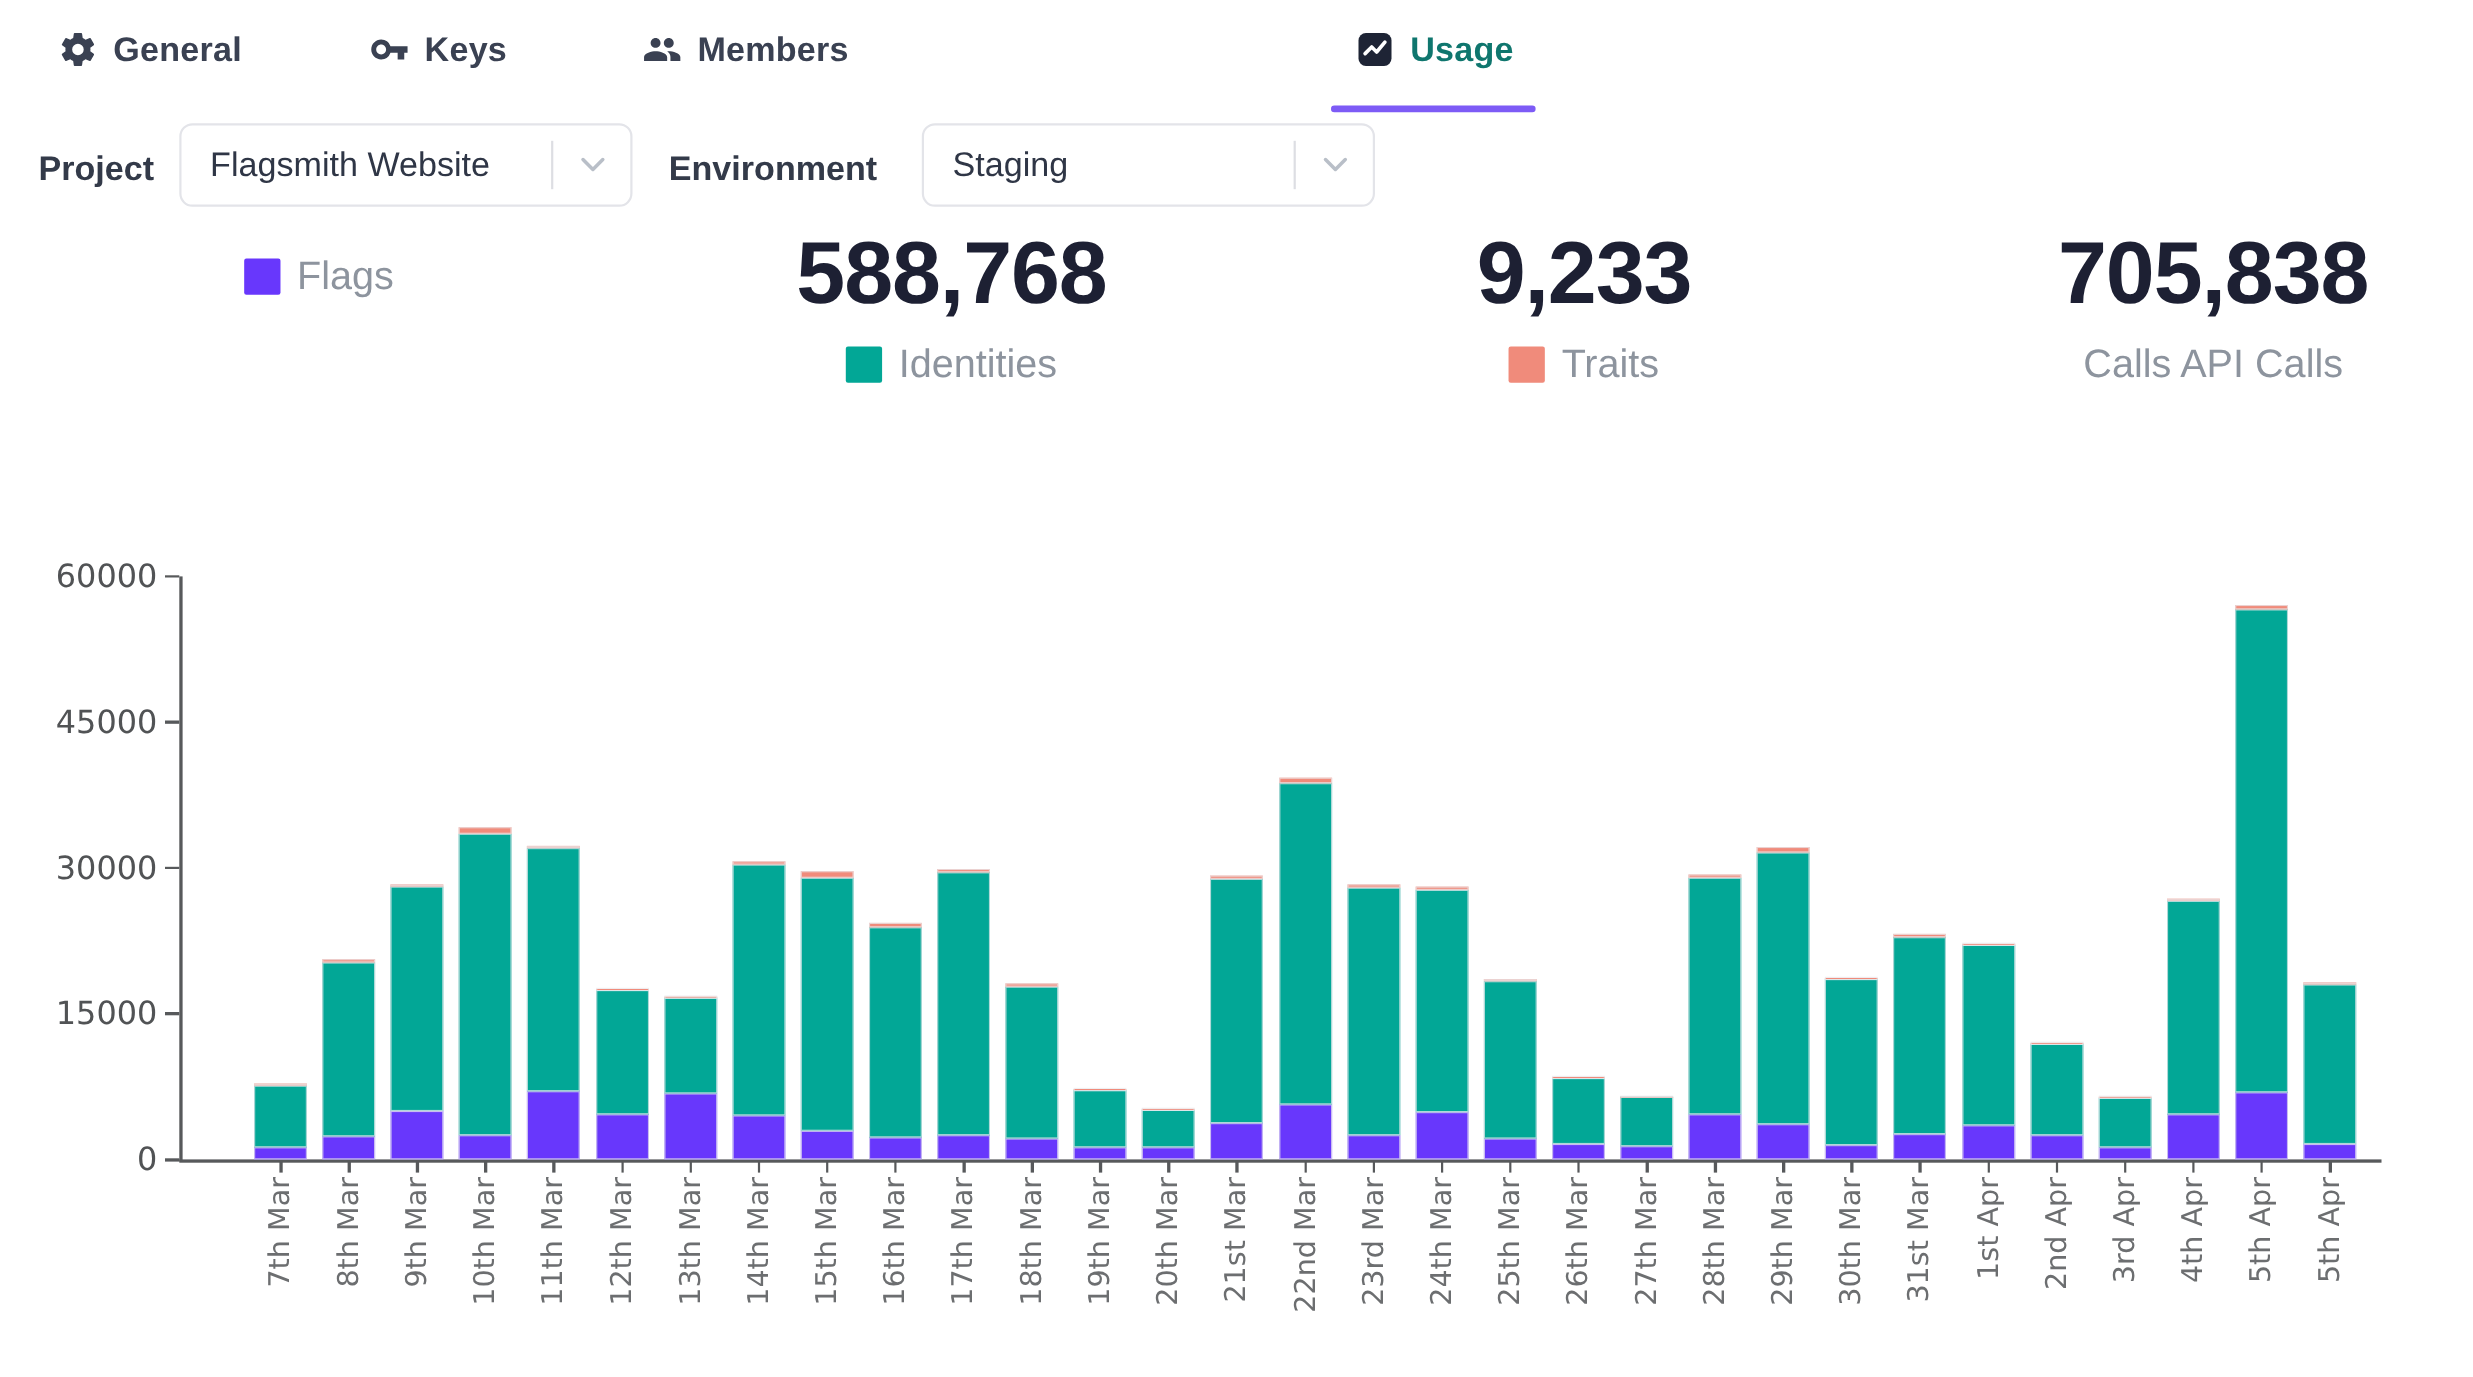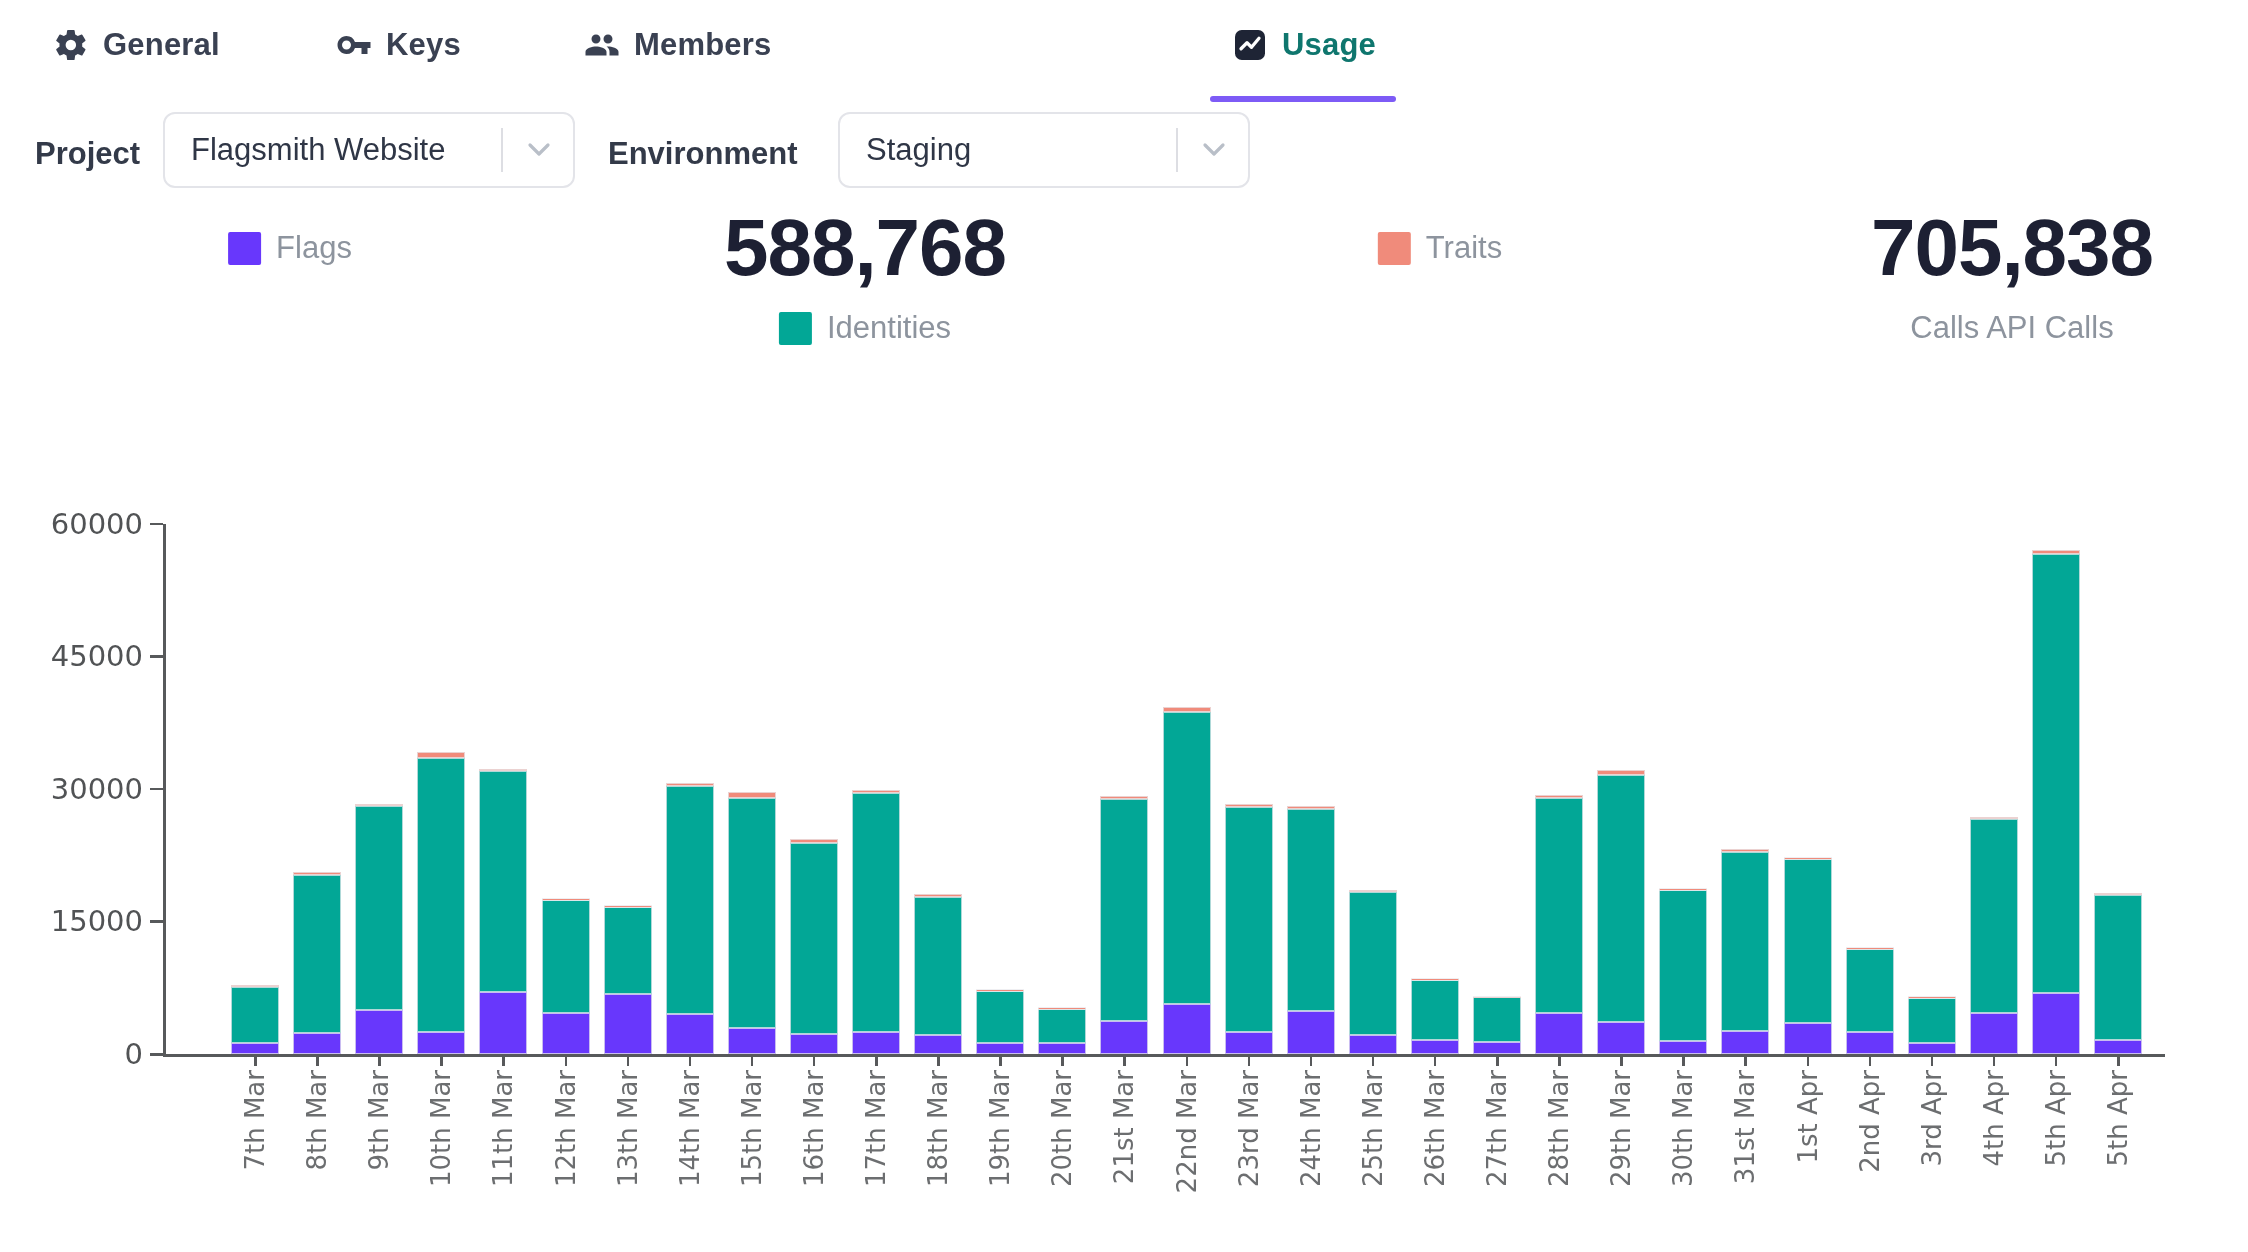--- a/index.html
+++ b/index.html
@@ -21,21 +21,21 @@
   .select-value { font-size:31px; color:#2f3646; padding-left:26px; flex:1 1 auto; white-space:nowrap; }
   .select-divider { width:2px; height:44px; background:#dddee3; margin-right:24px; }
   .select .chev { margin-right:22px; }
 
   
   .stats { position:absolute; left:0; top:208px; width:2248px; height:140px; }
   .stat { position:absolute; top:0; transform:translateX(-50%); text-align:center; }
   .stat-value { font-size:80px; font-weight:700; color:#1d2033; letter-spacing:-1px; line-height:1.0; }
   .stat-legend { margin-top:22px; display:flex; align-items:center; justify-content:center; gap:15px; }
   .swatch { width:33px; height:33px; border-radius:2px; display:inline-block; }
-  .stat-label { font-size:31px; color:#8d949e; }
+  .stat-label { font-size:36px; color:#8d949e; }
 
   
   .chart { position:absolute; left:0; top:490px; width:2248px; height:762px; font-family:"DejaVu Sans", sans-serif; }
   .spine-y { position:absolute; background:#57595b; width:2.5px; }
   .spine-x { position:absolute; background:#57595b; height:2.5px; }
   .ytick-line { position:absolute; width:13px; height:2.5px; background:#57595b; }
   .ytick-label { position:absolute; width:110px; text-align:right; font-size:29px; color:#515355; }
   .bar { position:absolute; }
   .seg { position:absolute; left:0; width:100%; outline:1px solid rgba(233,233,238,.75); outline-offset:-1px; }
   .xtick { position:absolute; width:2.5px; height:10px; background:#57595b; }
@@ -103,20 +103,21 @@
         </div>
     </div>
     <div class="stat" style="left:865px">
       <div class="stat-value">588,768</div>
       <div class="stat-legend">
           <span class="swatch" style="background: rgb(2, 167, 150);"></span>
           <span class="stat-label">Identities</span>
         </div>
     </div>
     <div class="stat" style="left:1440px">
+      <div class="stat-value">9,233</div>
       <div class="stat-legend">
           <span class="swatch" style="background: rgb(240, 139, 123);"></span>
           <span class="stat-label">Traits</span>
         </div>
     </div>
     <div class="stat" style="left:2012px">
       <div class="stat-value">705,838</div>
       <div class="stat-legend">
           <span class="stat-label">Calls API Calls</span>
         </div>

